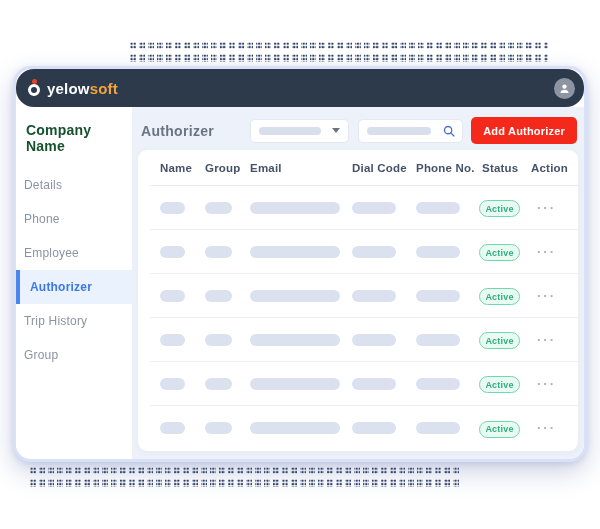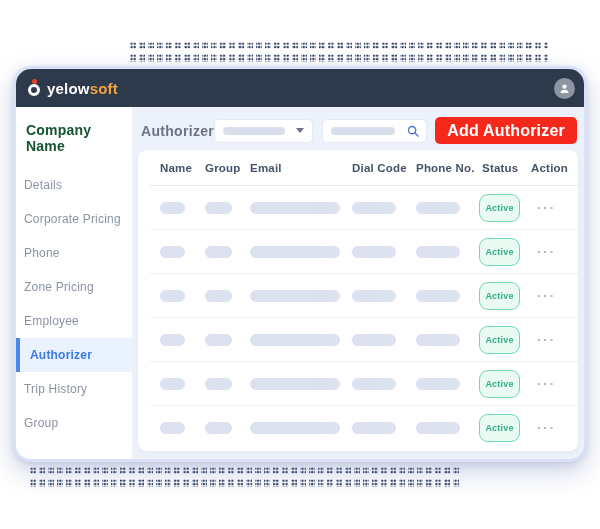--- a/index.html
+++ b/index.html
@@ -24,21 +24,21 @@
   .window {
     position:absolute; left:13px; top:66px; width:574px; height:396px;
     background:#fff; border:3px solid #D9E1F9; border-radius:18px;
     box-shadow: 0 10px 26px rgba(90,110,170,0.30), 0 2px 6px rgba(90,110,170,0.18);
     overflow:hidden;
   }
 
   
   .appbar {
     position:relative; height:38px; background:var(--appbar_bg,#2D3A4C);
-    display:flex; align-items:center; padding:0 9px 0 12px; z-index:3;
+    display:flex; align-items:center; padding:0 9px 0 12px; z-index:3;border-radius:18px;
   }
   .logo { display:flex; align-items:center; gap:6px; }
   .logo-mark { position:relative; width:13px; height:18px; }
   .logo-ring { position:absolute; left:0; bottom:1px; width:12px; height:12px; border:3px solid #fff; border-radius:50%; }
   .logo-dot { position:absolute; left:4px; top:0; width:5px; height:5px; background:#E8402A; border-radius:50%; }
   .logo-text { font-size:15px; font-weight:700; letter-spacing:.2px; color:#fff; }
   .logo-text .accent { color:var(--brand_orange,#F2A43A); }
 
   .appnav { position:absolute; left:50%; top:0; height:100%; transform:translateX(-44%);
     display:flex; align-items:center; gap:17px; }
@@ -70,36 +70,36 @@
     display:flex; align-items:center; }
   .dropdown { width:99px; padding:0 8px; justify-content:space-between; margin-right:9px; }
   .skel-pill { height:8px; border-radius:4px; background:#D9DEED; }
   .dd-pill { width:62px; }
   .caret { width:0; height:0; border-left:4px solid transparent; border-right:4px solid transparent; border-top:5px solid #6B7280; }
   .searchbox { width:105px; padding:0 6px 0 8px; justify-content:space-between; margin-right:8px; }
   .search-pill { width:64px; }
   .searchbox svg { width:14px; height:14px; }
 
   .add-btn { height:27px; padding:0 12px; background:var(--button_red,#F5291B); color:#fff;
-    border:none; border-radius:5px; font-family:inherit; font-size:16px; font-weight:700;
+    border:none; border-radius:5px; font-family:inherit; font-size:11px; font-weight:700;
     letter-spacing:.2px; cursor:pointer; }
 
   
   .table-card { margin:0 6px 0 5px; height:301px; background:#fff; border-radius:9px;
     box-shadow:0 2px 6px rgba(80,100,160,0.05); overflow:hidden;padding-left:12px; }
   .trow { display:grid; grid-template-columns:45px 45px 102px 64px 66px 49px 1fr;
     align-items:center; padding:0 10px; }
   .thead { height:36px; border-bottom:1px solid #E8EBF3; }
   .thead span { font-size:11.5px; font-weight:700; letter-spacing:.2px; color:#45526A; }
   .tbody .trow { height:44px; border-bottom:1px solid #EEF0F6; }
   .tbody .trow:last-child { border-bottom:none; }
   .cell-pill { height:12px; border-radius:6px; background:#DCE1F0; }
   .p-name { width:25px; } .p-group { width:27px; } .p-email { width:90px; }
   .p-dial { width:44px; } .p-phone { width:44px; }
-  .badge { display:inline-flex; align-items:center; justify-content:center; width:41px; height:28px;
+  .badge { display:inline-flex; align-items:center; justify-content:center; width:41px; height:17px;
     margin-left:-3px; background:var(--badge_bg,#E9FAF3); border:1px solid var(--badge_border,#70D8AC);
     border-radius:9px; font-size:9px; font-weight:700; color:var(--badge_green,#2FAE81); letter-spacing:.2px; }
   .more-dots { margin-left:6px; color:#A8AFBE; font-size:13px; font-weight:700; letter-spacing:2px;
     line-height:10px; cursor:pointer; }
 </style>
 </head>
 <body>
 
 <div class="canvas">
 
@@ -134,31 +134,25 @@
 
     <div class="body-row">
 
       <div class="sidebar">
         <div class="company">Company Name</div>
         <nav class="side-nav">
   <div class="side-item">
               <span>Details</span>
             </div>
 
-  <div class="side-item">
-              <span>Corporate Pricing</span>
-            </div>
 
   <div class="side-item">
               <span>Phone</span>
             </div>
 
-  <div class="side-item">
-              <span>Zone Pricing</span>
-            </div>
 
 
   <div class="side-item">
               <span>Employee</span>
             </div>
 
   <div class="side-item active">
               <span>Authorizer</span>
             </div>
 

